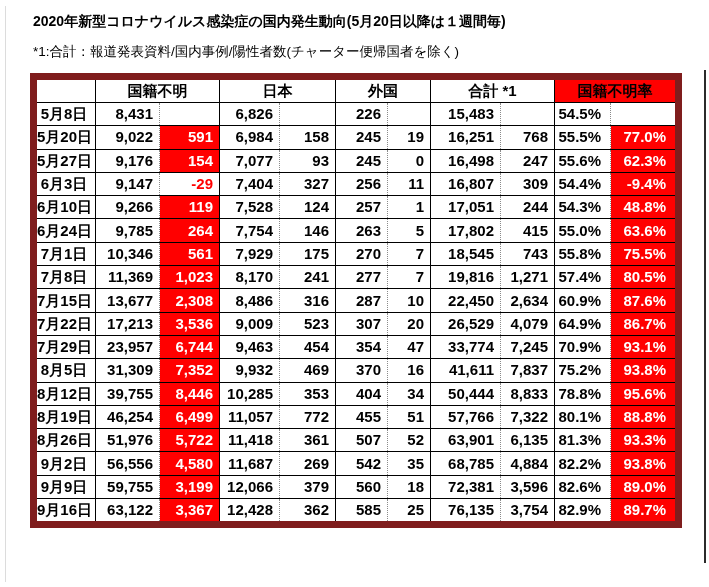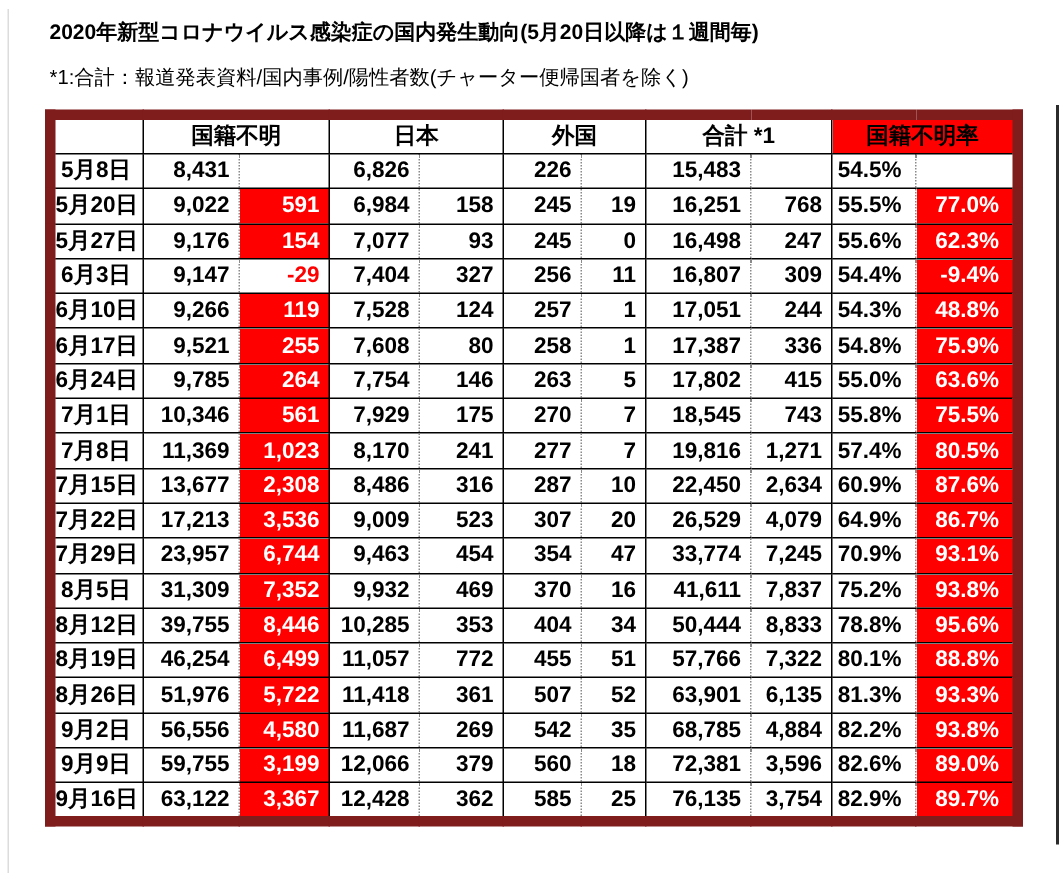--- a/index.html
+++ b/index.html
@@ -145,33 +145,20 @@
         <td class="num dot">7,528</td>
         <td class="num sol">124</td>
         <td class="num dot">257</td>
         <td class="num sol">1</td>
         <td class="num dot">17,051</td>
         <td class="num sol">244</td>
         <td class="num dot pct">54.3%</td>
         <td class="num pct redbg">48.8%</td>
       </tr>
       <tr>
-        <td class="date sol">6月17日</td>
-        <td class="num dot">9,521</td>
-        <td class="num sol redbg">255</td>
-        <td class="num dot">7,608</td>
-        <td class="num sol">80</td>
-        <td class="num dot">258</td>
-        <td class="num sol">1</td>
-        <td class="num dot">17,387</td>
-        <td class="num sol">336</td>
-        <td class="num dot pct">54.8%</td>
-        <td class="num pct redbg">75.9%</td>
-      </tr>
-      <tr>
         <td class="date sol">6月24日</td>
         <td class="num dot">9,785</td>
         <td class="num sol redbg">264</td>
         <td class="num dot">7,754</td>
         <td class="num sol">146</td>
         <td class="num dot">263</td>
         <td class="num sol">5</td>
         <td class="num dot">17,802</td>
         <td class="num sol">415</td>
         <td class="num dot pct">55.0%</td>

